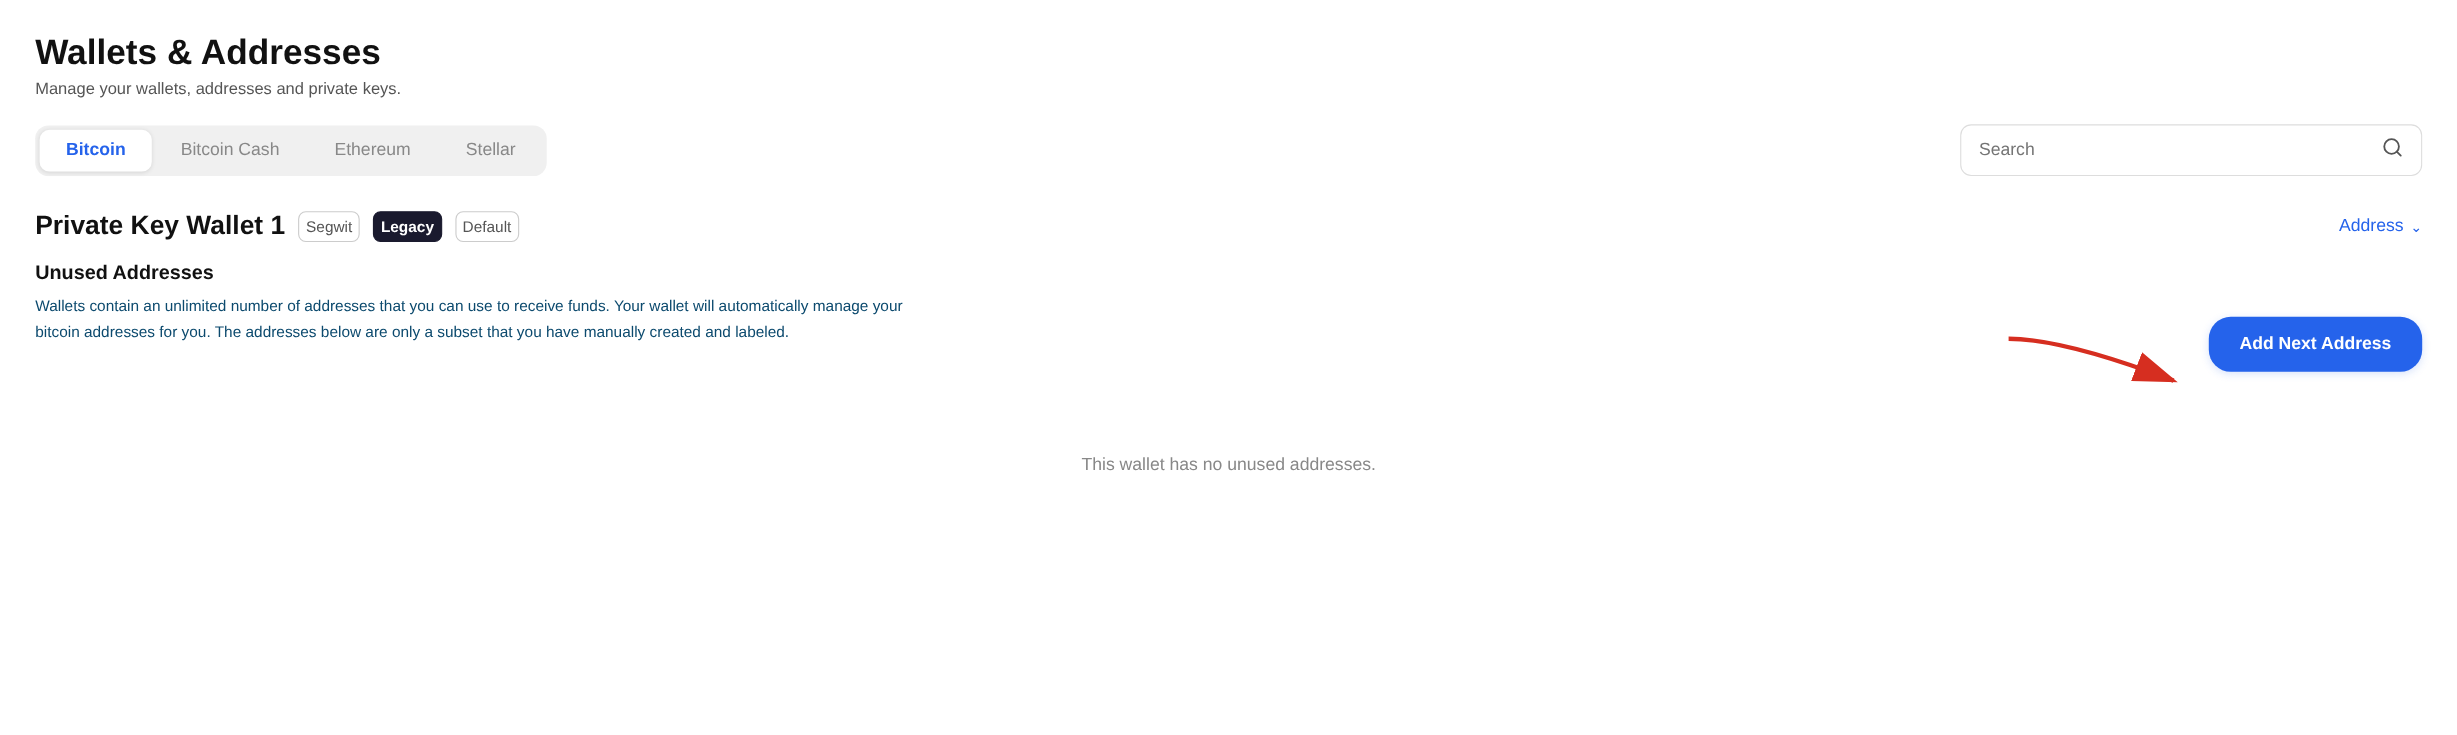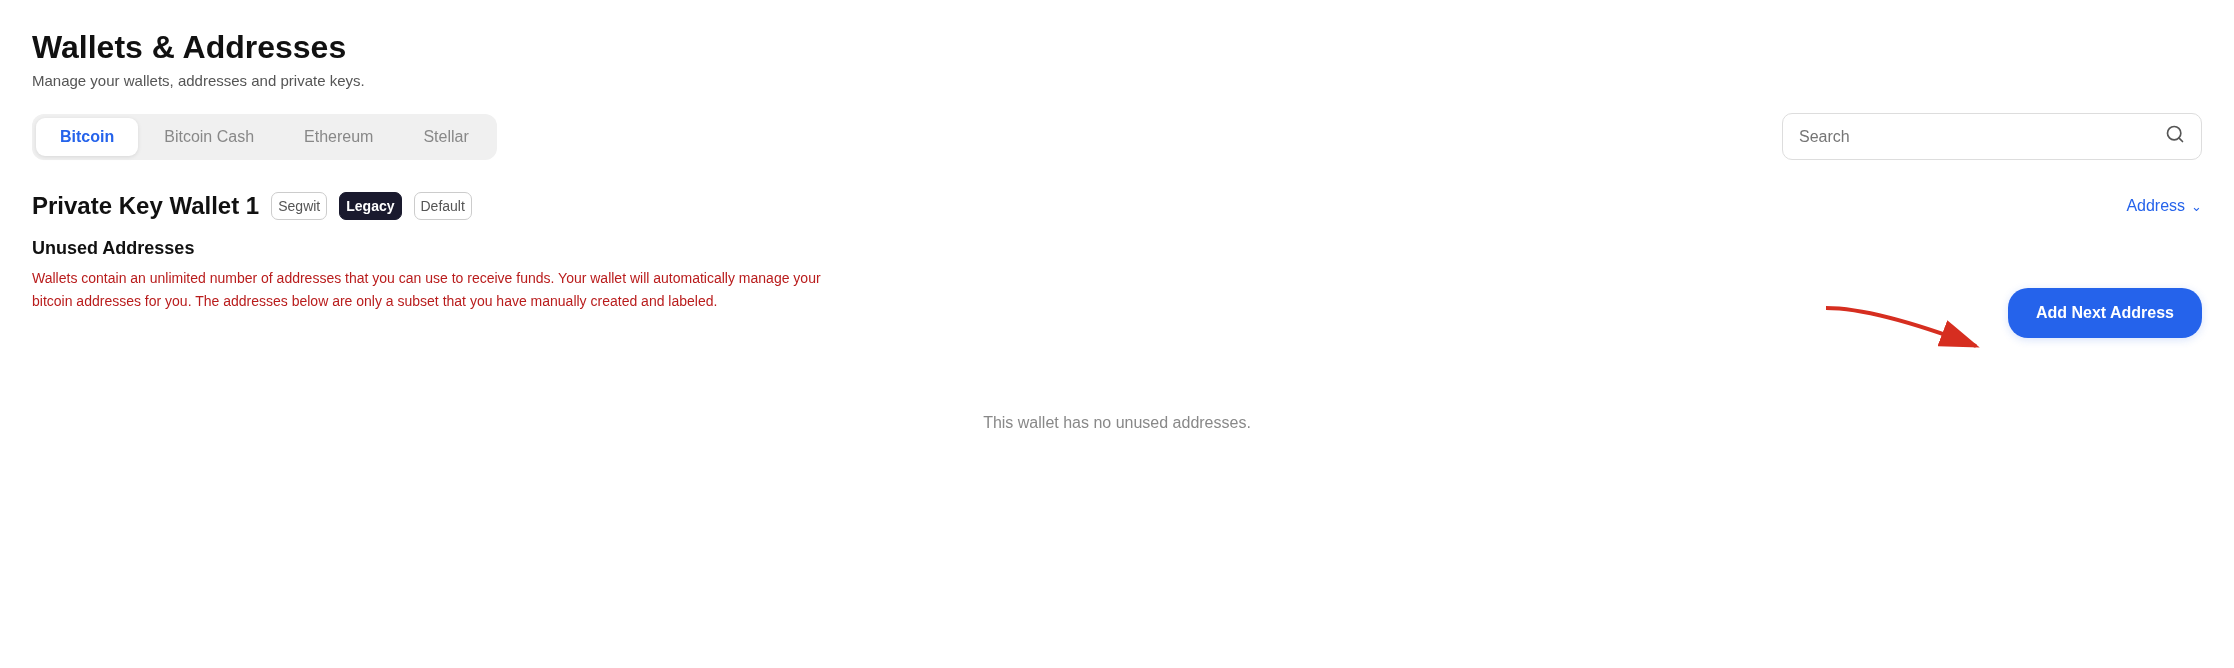--- a/index.html
+++ b/index.html
@@ -139,21 +139,21 @@
       margin-bottom: 32px;
     }
     .unused-title {
       font-size: 18px;
       font-weight: 700;
       color: #111;
       margin-bottom: 8px;
     }
     .unused-desc {
       font-size: 14px;
-      color: #b91c1c;
+      color: #0c4a6e;
       line-height: 1.6;
       max-width: 820px;
     }
 
     .action-row {
       display: flex;
       justify-content: flex-end;
       align-items: flex-start;
       margin-top: -56px;
       margin-bottom: 32px;

